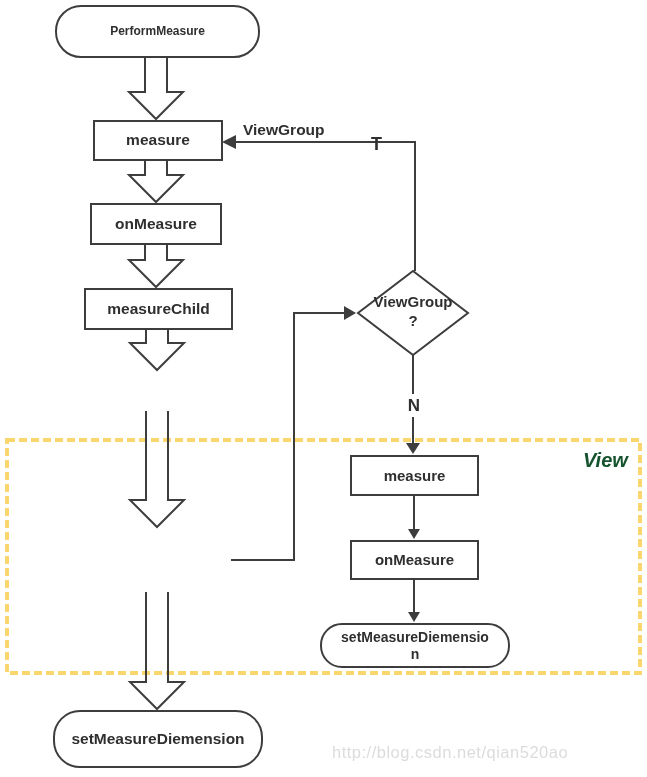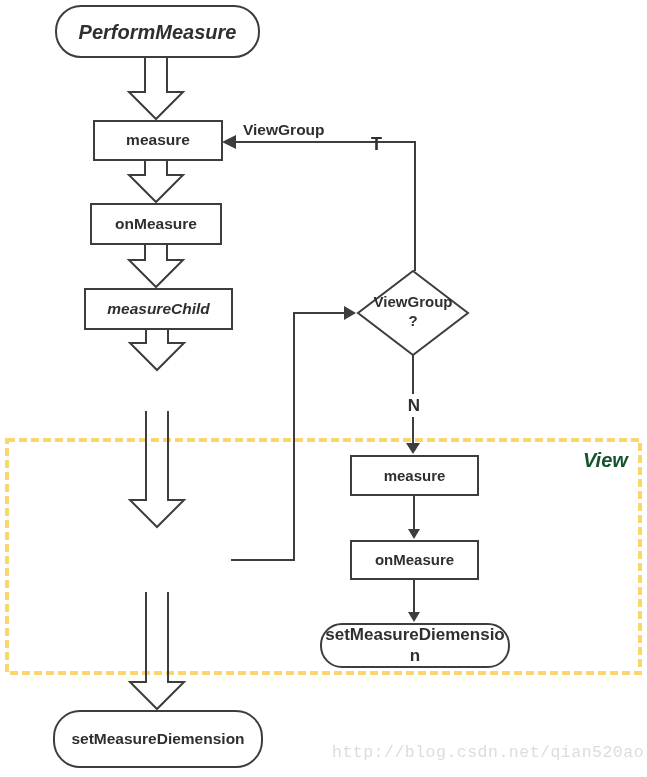--- a/index.html
+++ b/index.html
@@ -19,21 +19,21 @@
     color:#2f2f2f;
     font-weight:bold;
     font-size:15.5px;
     display:flex;align-items:center;justify-content:center;
     text-align:center;
     z-index:3;
     white-space:pre-line;
     line-height:1.2;
   }
   .rounded{border-radius:27px;}
-  .node.start{font-size:20px;border-radius:26px;font-style:italic;}
+  .node.start{font-size:12px;border-radius:26px;}
   .edge-label{
     position:absolute;
     color:#2f2f2f;
     font-weight:bold;
     z-index:4;
     line-height:1;
   }
   .decision-label{
     position:absolute;
     left:358px;top:293px;width:110px;
@@ -44,21 +44,21 @@
   }
   .region-label{
     position:absolute;
     left:583px;top:449px;
     font-size:20px;font-weight:bold;
     z-index:3;
   }
   .watermark{
     position:absolute;
     left:332px;top:743px;
-    font-family:Liberation Mono, monospace;
+    font-family:Liberation Sans, sans-serif;
     font-size:16.5px;
     letter-spacing:0.5px;
     z-index:1;
     white-space:nowrap;
   }
 </style>
 </head>
 <body>
 
 <div id="stage">
@@ -96,31 +96,31 @@
       <polygon points="414,622 408,612 420,612"></polygon>
     </g>
   </svg>
 
   <div class="node start" style="left:55px;top:5px;width:205px;height:53px;">PerformMeasure</div>
 
   <div class="node" style="left:93px;top:120px;width:130px;height:41px;">measure</div>
 
   <div class="node" style="left:90px;top:203px;width:132px;height:42px;">onMeasure</div>
 
-  <div class="node" style="left:84px;top:288px;width:149px;height:42px;font-style:italic;">measureChild</div>
+  <div class="node" style="left:84px;top:288px;width:149px;height:42px;">measureChild</div>
 
 
 
   <div class="node rounded" style="left:53px;top:710px;width:210px;height:58px;">setMeasureDiemension</div>
 
   <div class="node" style="left:350px;top:455px;width:129px;height:41px;font-size:15px;">measure</div>
 
   <div class="node" style="left:350px;top:540px;width:129px;height:40px;font-size:15px;">onMeasure</div>
 
-  <div class="node" style="left:320px;top:623px;width:190px;height:45px;border-radius:22px;font-size:17px;">setMeasureDiemensio
+  <div class="node" style="left:320px;top:623px;width:190px;height:45px;border-radius:22px;font-size:14px;">setMeasureDiemensio
 n</div>
 
   <div class="decision-label">ViewGroup
 ?</div>
 
   <div class="edge-label" style="left:243px;top:122px;font-size:15.5px;">ViewGroup</div>
 
   <div class="edge-label" style="left:371px;top:135px;font-size:18px;">T</div>
 
   <div class="edge-label" style="left:403px;top:394px;width:22px;text-align:center;background:#ffffff;font-size:17px;padding:3px 0;">N</div>

